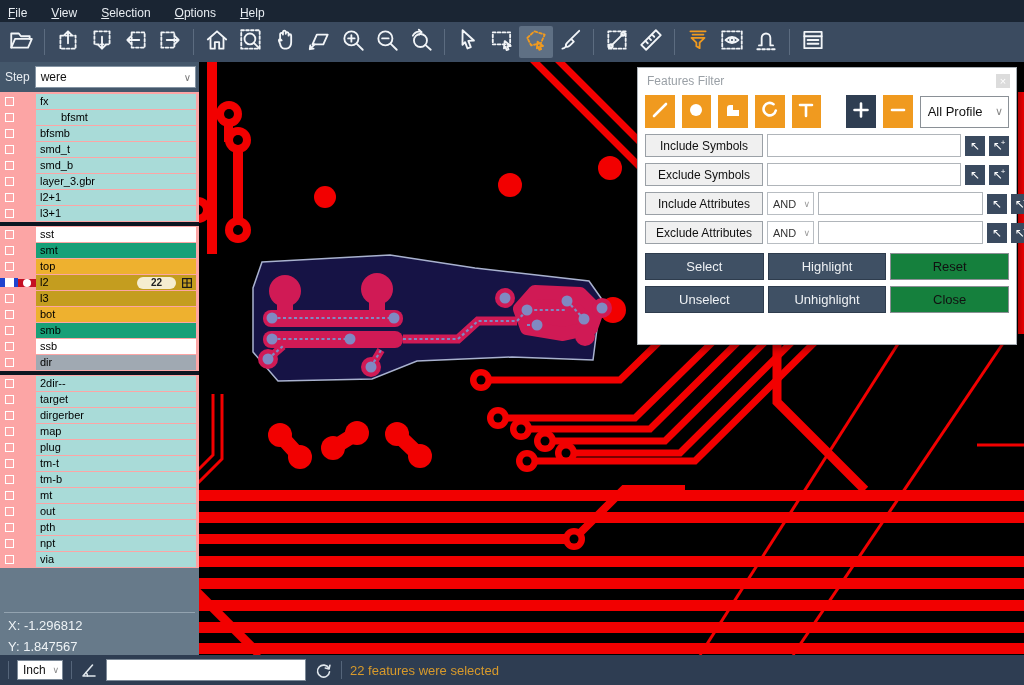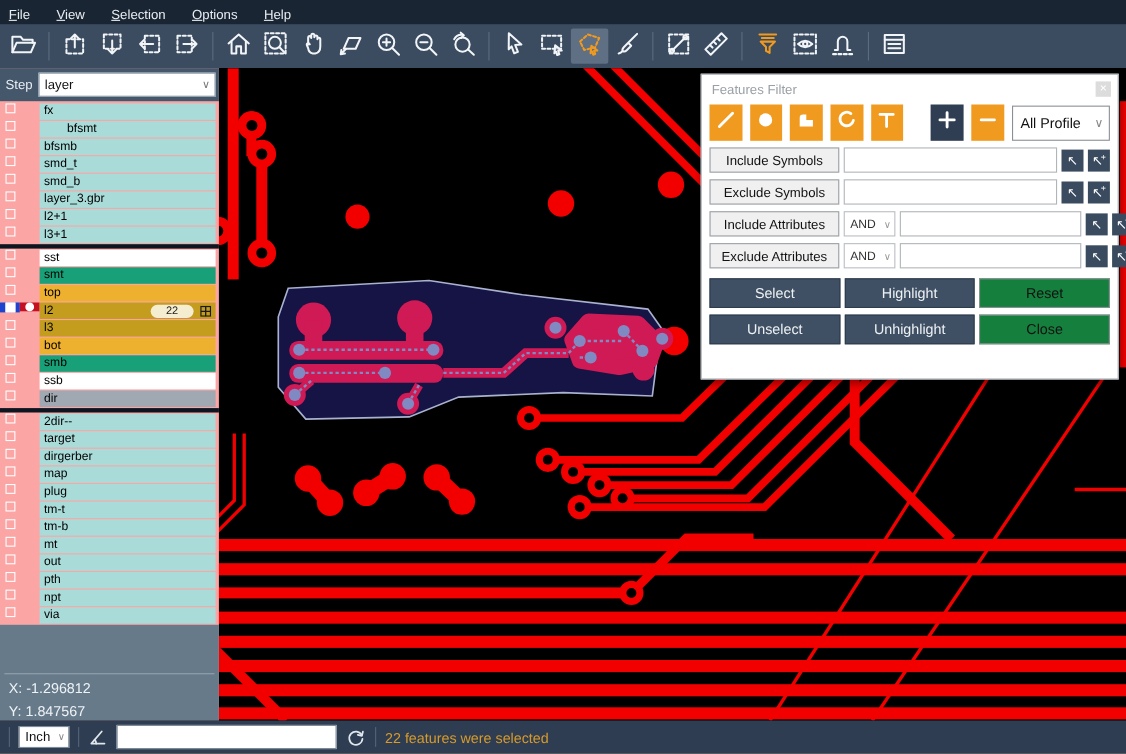--- a/index.html
+++ b/index.html
@@ -23,33 +23,33 @@
 
   
   .sidebar { position:absolute; left:0; top:62px; width:199px; height:593px; background:#fca5a5;
              display:flex; flex-direction:column; }
   .step-bar { height:30px; background:#44576b; display:flex; align-items:center; padding:0 3px; gap:5px; flex:0 0 auto; }
   .step-label { color:#e8edf2; font-size:12px; padding-left:2px; }
   .step-select { flex:1; height:22px; background:#fff; border:1px solid #8494a3; display:flex; align-items:center;
                  font-size:12px; color:#111; padding-left:5px; position:relative; }
   .step-select .chev { position:absolute; right:4px; color:#777; font-size:10px; }
   .layer-list { padding-top:2px; }
-  .layer-row { display:flex; height:15px; margin-bottom:1px; align-items:flex-start; }
+  .layer-row { display:flex; height:15px; margin-bottom:1px; align-items:center; }
   .chk-cell { width:18px; display:flex; align-items:center; justify-content:center; flex:0 0 auto; }
   .chk { width:9px; height:9px; border:1.5px solid #fff; }
   .ind-cell { width:18px; flex:0 0 auto; display:flex; align-items:center; justify-content:center; }
   .name-cell { flex:1; margin-right:3px; font-size:11px; line-height:15px; padding-left:4px; color:#000;
                white-space:nowrap; overflow:hidden; display:flex; align-items:center; }
   .group-sep { height:4px; background:#0c1520; margin-bottom:1px; }
   .layer-row.sel .chk-cell { background:#1e43cf; }
   .layer-row.sel .chk { background:#fff; border-color:#fff; }
   .layer-row.sel .ind-cell { background:#c41023; }
   .layer-row.sel .ind-dot { width:8px; height:8px; border-radius:50%; background:#fff; }
   .badge { margin-left:auto; background:#f5edd0; border-radius:7px; font-size:10px; line-height:12px;
-           padding:0 14px; color:#222; }
+           padding:0 14px; color:#222;font-weight:bold; }
   .gridicon { margin:0 4px 0 6px; display:flex; align-items:center; }
   .coords-area { flex:1; background:#677a8a; position:relative; }
   .coords-div { position:absolute; left:4px; right:4px; top:44px; height:1px; background:#93a3b0; }
   .coord { position:absolute; left:8px; color:#eef3f6; font-size:13px; }
   .coord.x { top:50px; } .coord.y { top:71px; }
 
   
   .canvas { position:absolute; left:165px; top:62px; width:859px; height:593px; background:#000; }
   .red { fill:var(--canvas_red); }
   .redln { stroke:var(--canvas_red); fill:none; }
@@ -364,21 +364,21 @@
         </g>
         <path class="dotln" d="M107 256 H229 M107 277 H185 M238 277 H293 L313 259 H352 L362 248 H402 M402 239 L419 257 M103 297 L118 284 M206 305 L216 288 M362 263 H372"></path>
       </g>
     </g>
   </svg>
 
   <div class="sidebar">
     <div class="step-bar">
       <span class="step-label">Step</span>
       <div class="step-select">
-        <span>layer</span>
+        <span>were</span>
         <span class="chev">∨</span>
       </div>
     </div>
     <div class="layer-list">
       <div>
 
           <div class="layer-row">
             <span class="chk-cell">
               <span class="chk"></span>
             </span>

